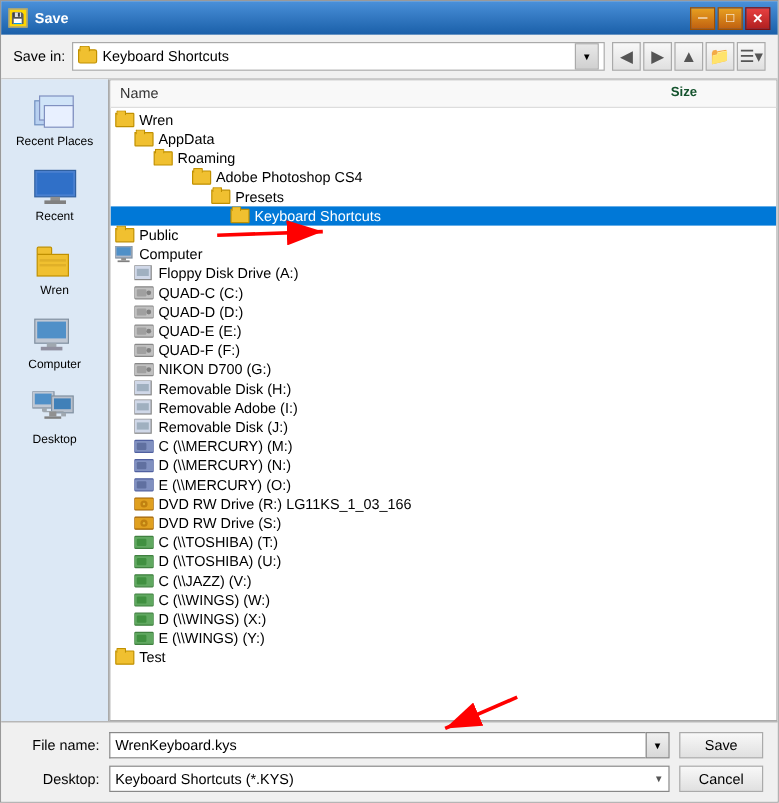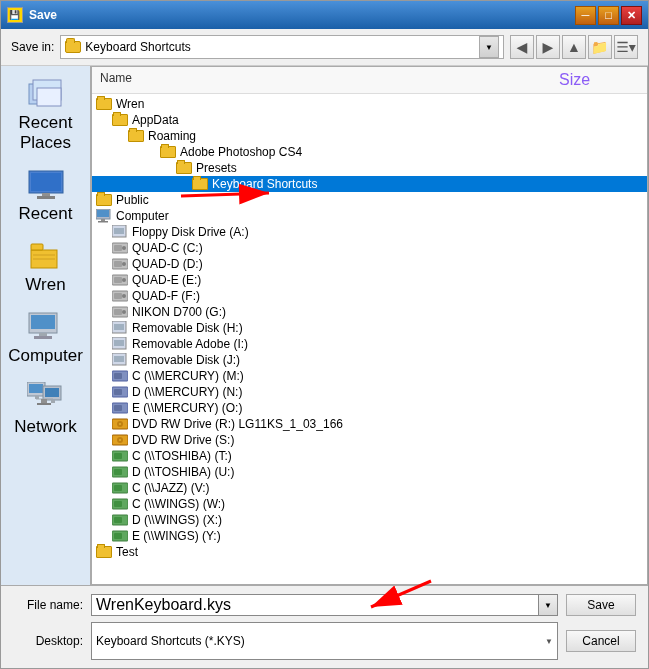--- a/index.html
+++ b/index.html
@@ -184,21 +184,21 @@
     }
 
     .sidebar-icon {
       width: 40px;
       height: 32px;
       display: flex; align-items: center; justify-content: center;
       position: relative;
     }
 
     .sidebar-label {
-      font-size: 17px;
+      font-size: 10px;
       text-align: center;
       color: #000;
     }
 
     .content-area {
       flex: 1;
       display: flex;
       flex-direction: column;
       background: white;
       border: 1px solid #aaa;
@@ -213,22 +213,23 @@
       background: #f8f8f8;
     }
 
     .col-name {
       flex: 1;
       font-size: 12px;
       color: #333;
     }
     .col-size {
       width: 80px;
-      font-size: 16px;
-      color: #8b5cf6;
+      font-size: 11px;
+      color: #14532d;
+      font-weight: bold;
     }
 
     .content-list {
       flex: 1;
       overflow-y: scroll;
       overflow-x: hidden;
       padding: 2px 0;
     }
 
     .content-list::-webkit-scrollbar {
@@ -297,21 +298,21 @@
     }
 
     .bottom-label {
       width: 70px;
       font-size: 12px;
       text-align: right;
     }
 
     .bottom-select {
       flex: 1;
-      height: 38px;
+      height: 22px;
       border: 1px solid #888;
       background: white;
       padding: 0 4px;
       font-size: 12px;
       display: flex;
       align-items: center;
       justify-content: space-between;
       cursor: pointer;
     }
 
@@ -462,21 +463,21 @@
             <rect x="2" y="2" width="14" height="9" fill="#5090c8"></rect>
             <rect x="8" y="14" width="4" height="3" fill="#a0a8b0"></rect>
             <rect x="16" y="4" width="18" height="14" fill="#b8c0cc" stroke="#8090a0" stroke-width="1"></rect>
             <rect x="18" y="6" width="14" height="9" fill="#4080b8"></rect>
             <rect x="24" y="18" width="4" height="3" fill="#a0a8b0"></rect>
             <line x1="9" y1="17" x2="26" y2="17" stroke="#a0a8b0" stroke-width="1"></line>
             <rect x="14" y="17" width="6" height="4" fill="#909090"></rect>
             <rect x="10" y="21" width="14" height="2" fill="#808080"></rect>
           </svg>
         </div>
-        <span class="sidebar-label">Network</span>
+        <span class="sidebar-label">Desktop</span>
       </div>
     </div>
 
     <div class="content-area">
       <div class="content-header">
         <span class="col-name">Name</span>
         <span class="col-size">Size</span>
       </div>
       <div class="content-list" id="fileList">
 
@@ -698,21 +699,21 @@
             <span>Test</span>
           </div>
         </div>
     </div>
   </div>
 
   <div class="bottom-area">
     <div class="bottom-row">
       <span class="bottom-label">File name:</span>
       <div class="input-with-arrow">
-        <input type="text" value="WrenKeyboard.kys" style="flex: 1 1 0%; border-top: 1px solid rgb(136, 136, 136); border-bottom: 1px solid rgb(136, 136, 136); border-left: 1px solid rgb(136, 136, 136); border-image: initial; border-right: none; padding: 0px 4px; font-size: 16px; font-family: inherit;">
+        <input type="text" value="WrenKeyboard.kys" style="flex: 1 1 0%; border-top: 1px solid rgb(136, 136, 136); border-bottom: 1px solid rgb(136, 136, 136); border-left: 1px solid rgb(136, 136, 136); border-image: initial; border-right: none; padding: 0px 4px; font-size: 12px; font-family: inherit;">
         <div class="input-arrow-btn">▼</div>
       </div>
       <div class="btn-save">Save</div>
     </div>
     <div class="bottom-row">
       <span class="bottom-label">Desktop:</span>
       <div class="bottom-select">
         <span>Keyboard Shortcuts (*.KYS)</span>
         <span class="bottom-select-arrow">▼</span>
       </div>

